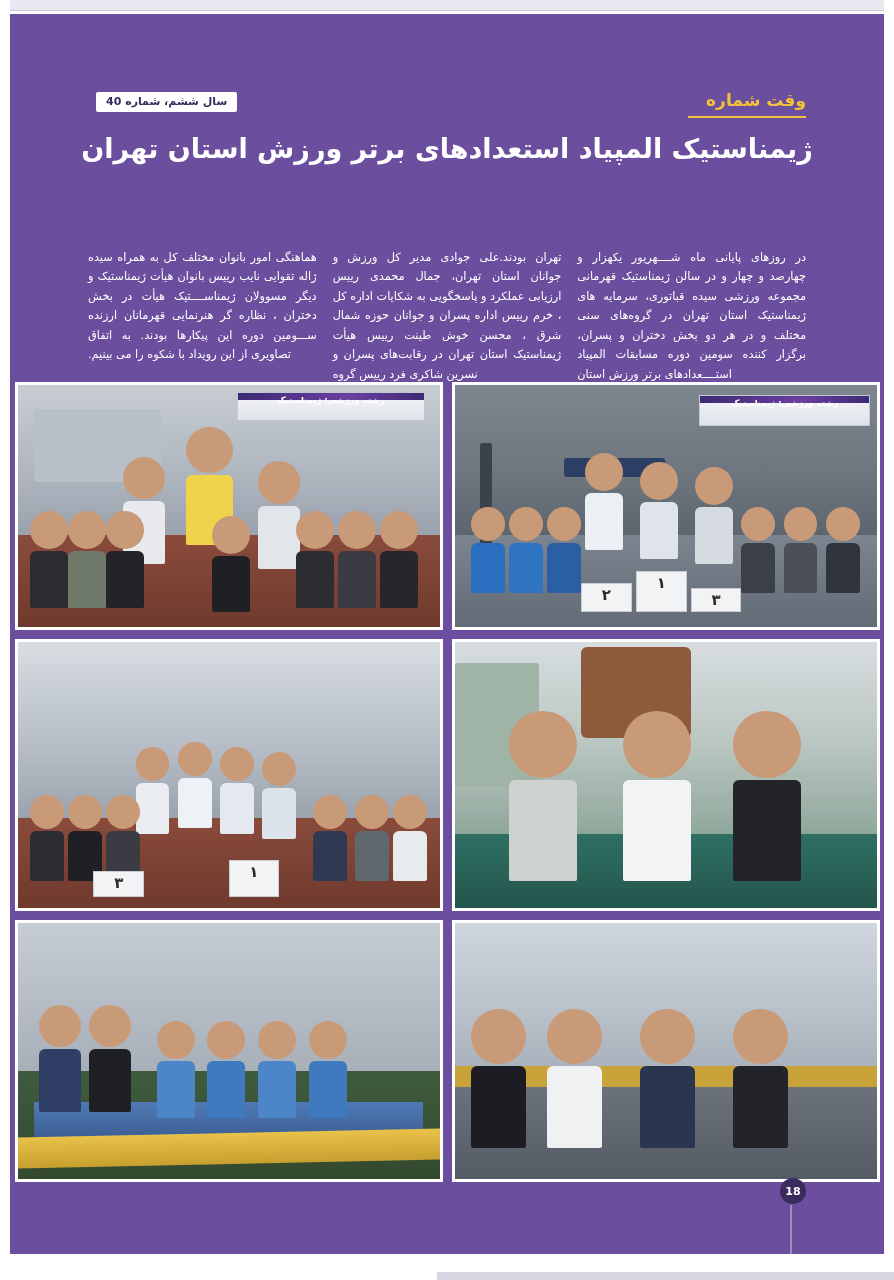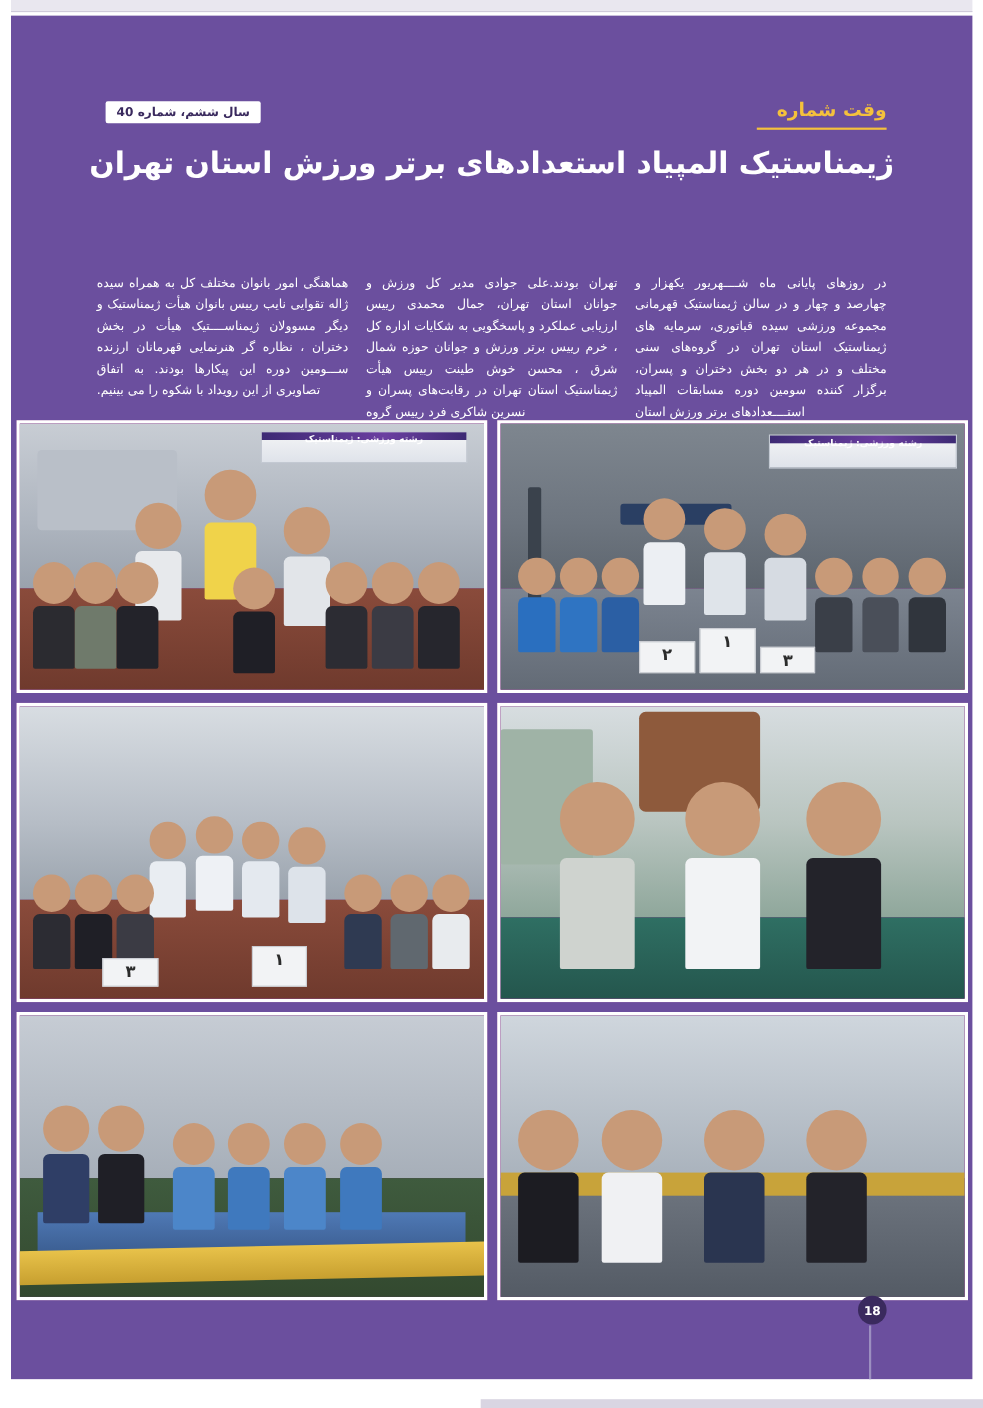--- a/index.html
+++ b/index.html
@@ -162,21 +162,21 @@
     grid-template-columns: 428px 428px;
     grid-template-rows: 248px 272px 262px;
     gap: 9px 9px;
     justify-content: center;
   }
   .photo {
     position: relative;
     border: 3px solid #ffffff;
     box-sizing: border-box;
     overflow: hidden;
-    background: #701a75;
+    background: #000000;
     text-decoration: underline;
   }
 
   
   .hall {
     position: absolute;
     inset: 0;
   }
   .wall {
     position: absolute;
@@ -300,21 +300,21 @@
     <div class="gold-rule"></div>
     <div class="issue-badge">سال ششم، شماره 40</div>
   </div>
 
   <div class="headline">
     <div class="line">ژیمناستیک المپیاد استعدادهای برتر ورزش استان تهران</div>
   </div>
 
   <div class="columns">
     <div class="col first">در روزهای پایانی ماه شــــهریور یکهزار و چهارصد و چهار و در سالن ژیمناستیک قهرمانی مجموعه ورزشی سیده قباتوری، سرمایه های ژیمناستیک استان تهران در گروه‌های سنی مختلف و در هر دو بخش دختران و پسران، برگزار کننده سومین دوره مسابقات المپیاد استــــعدادهای برتر ورزش استان</div>
-    <div class="col">تهران بودند.علی جوادی مدیر کل ورزش و جوانان استان تهران، جمال محمدی رییس ارزیابی عملکرد و پاسخگویی به شکایات اداره کل ، خرم رییس برتر ورزش و جوانان حوزه شمال شرق ، محسن خوش طینت رییس هیأت ژیمناستیک استان تهران در رقابت‌های پسران و نسرین شاکری فرد رییس گروه</div>
+    <div class="col">تهران بودند.علی جوادی مدیر کل ورزش و جوانان استان تهران، جمال محمدی رییس ارزیابی عملکرد و پاسخگویی به شکایات اداره کل ، خرم رییس اداره پسران و جوانان حوزه شمال شرق ، محسن خوش طینت رییس هیأت ژیمناستیک استان تهران در رقابت‌های پسران و نسرین شاکری فرد رییس گروه</div>
     <div class="col">هماهنگی امور بانوان مختلف کل به همراه سیده ژاله تقوایی نایب رییس بانوان هیأت ژیمناستیک و دیگر مسوولان ژیمناســــتیک هیأت در بخش دختران ، نظاره گر هنرنمایی قهرمانان ارزنده ســـومین دوره این پیکارها بودند. به اتفاق تصاویری از این رویداد با شکوه را می بینیم.</div>
   </div>
 
   <div class="grid">
 
     <div class="photo">
       <div class="hall">
         <div class="wall dark"></div>
         <div class="floor grey"></div>
         <div class="banner" style="left:58%;top:4%;width:40%;height:12%;">

